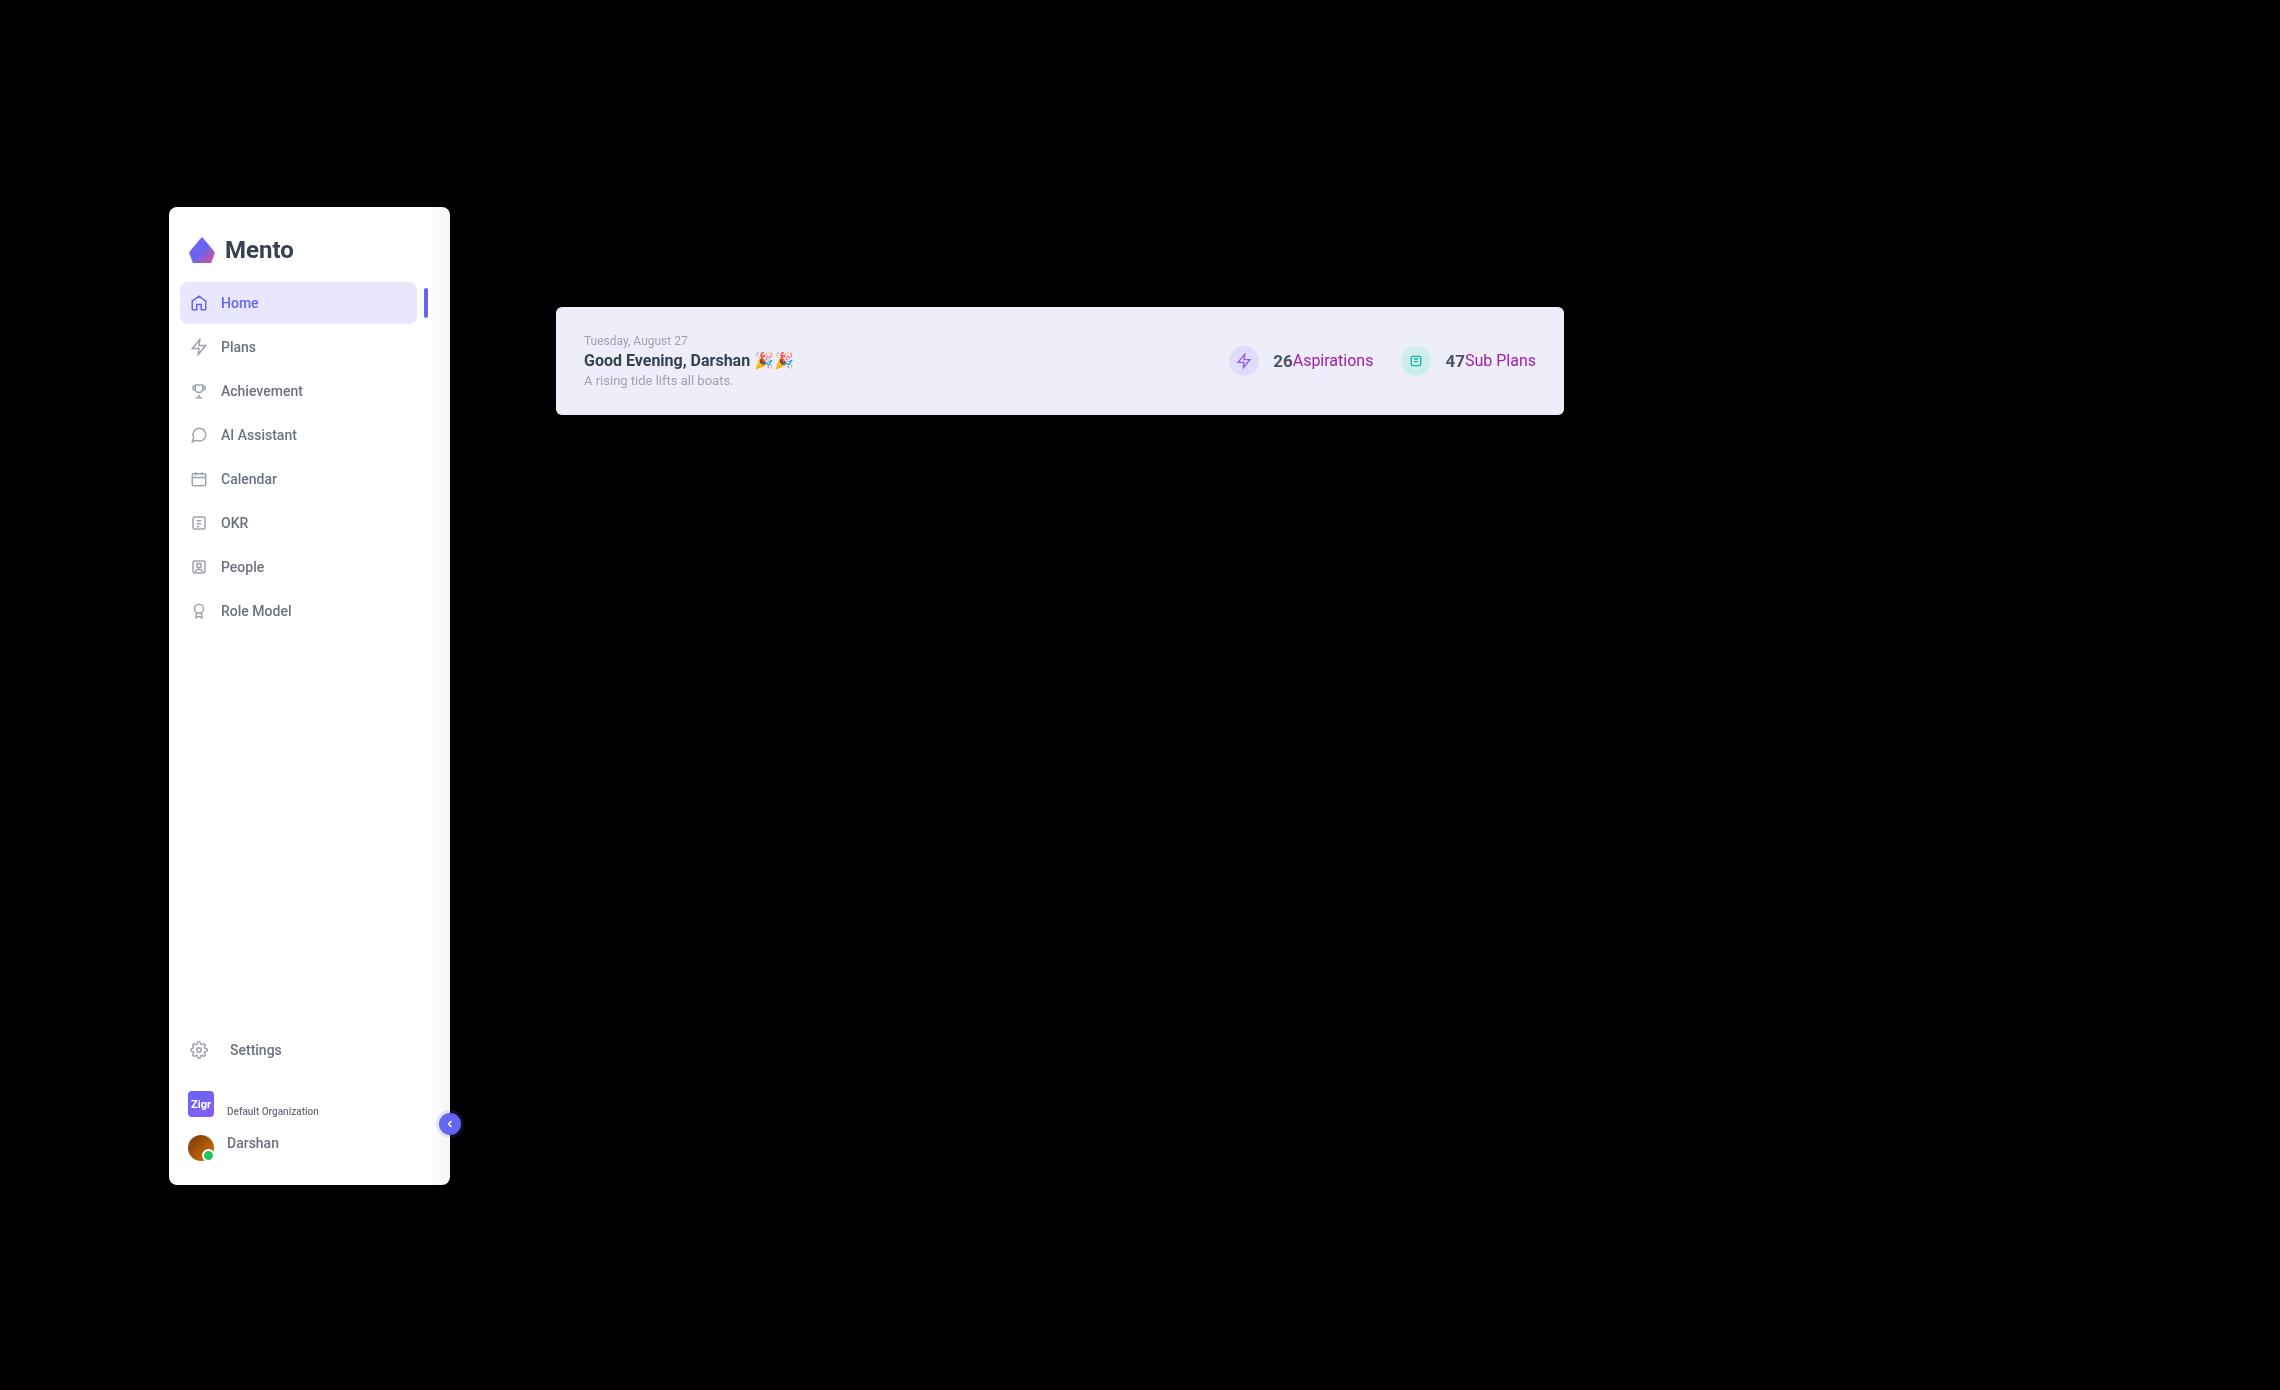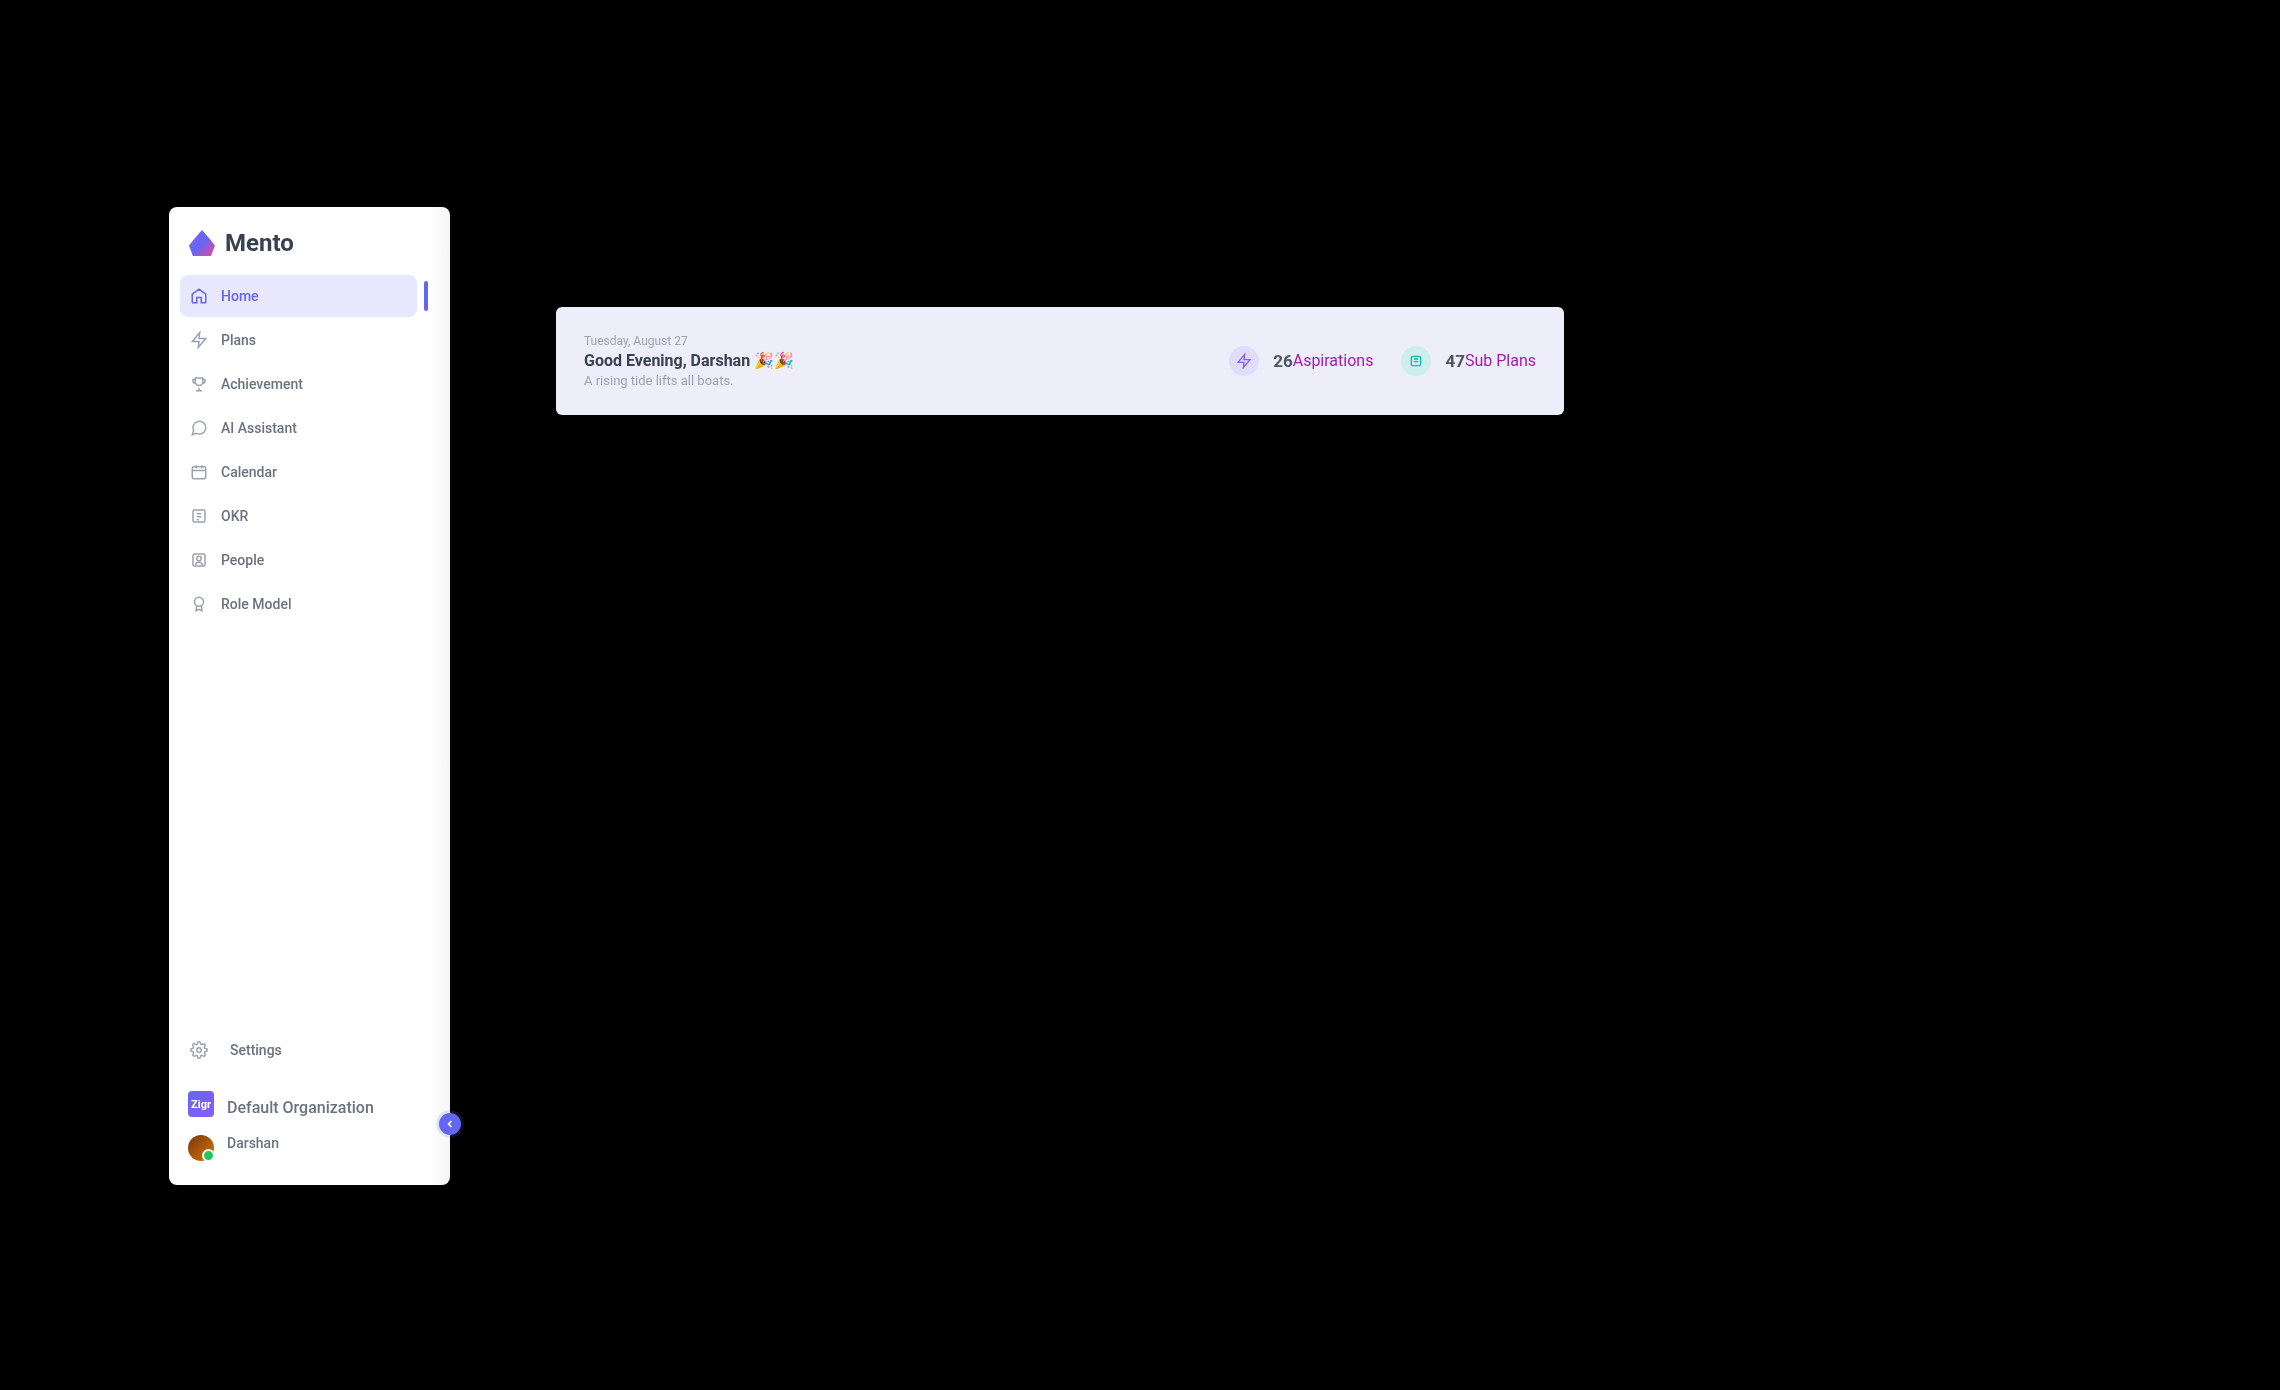--- a/index.html
+++ b/index.html
@@ -36,20 +36,21 @@
       height: 100%;
       display: flex;
       flex-direction: column;
     }
 
     .logo-section {
       display: flex;
       align-items: center;
       padding: 22px 20px 18px 20px;
       gap: 10px;
+      margin-top: 7px;
     }
 
     .logo-icon {
       width: 26px;
       height: 26px;
       background: linear-gradient(135deg, #8b5cf6 0%, #6366f1 50%, #ec4899 100%);
       clip-path: polygon(50% 0%, 80% 35%, 100% 60%, 85% 100%, 15% 100%, 0% 60%, 20% 35%);
     }
 
     .logo-text {
@@ -141,21 +142,21 @@
       color: white;
       font-size: 11px;
       font-weight: 700;
       display: flex;
       align-items: center;
       justify-content: center;
       overflow: hidden;
     }
 
     .org-label {
-      font-size: 16px;
+      font-size: 10px;
       color: #6b7280;
       font-weight: 500;
     }
 
     .user-item {
       display: flex;
       padding: 10px 8px;
       gap: 13px;
       cursor: pointer;
     }

